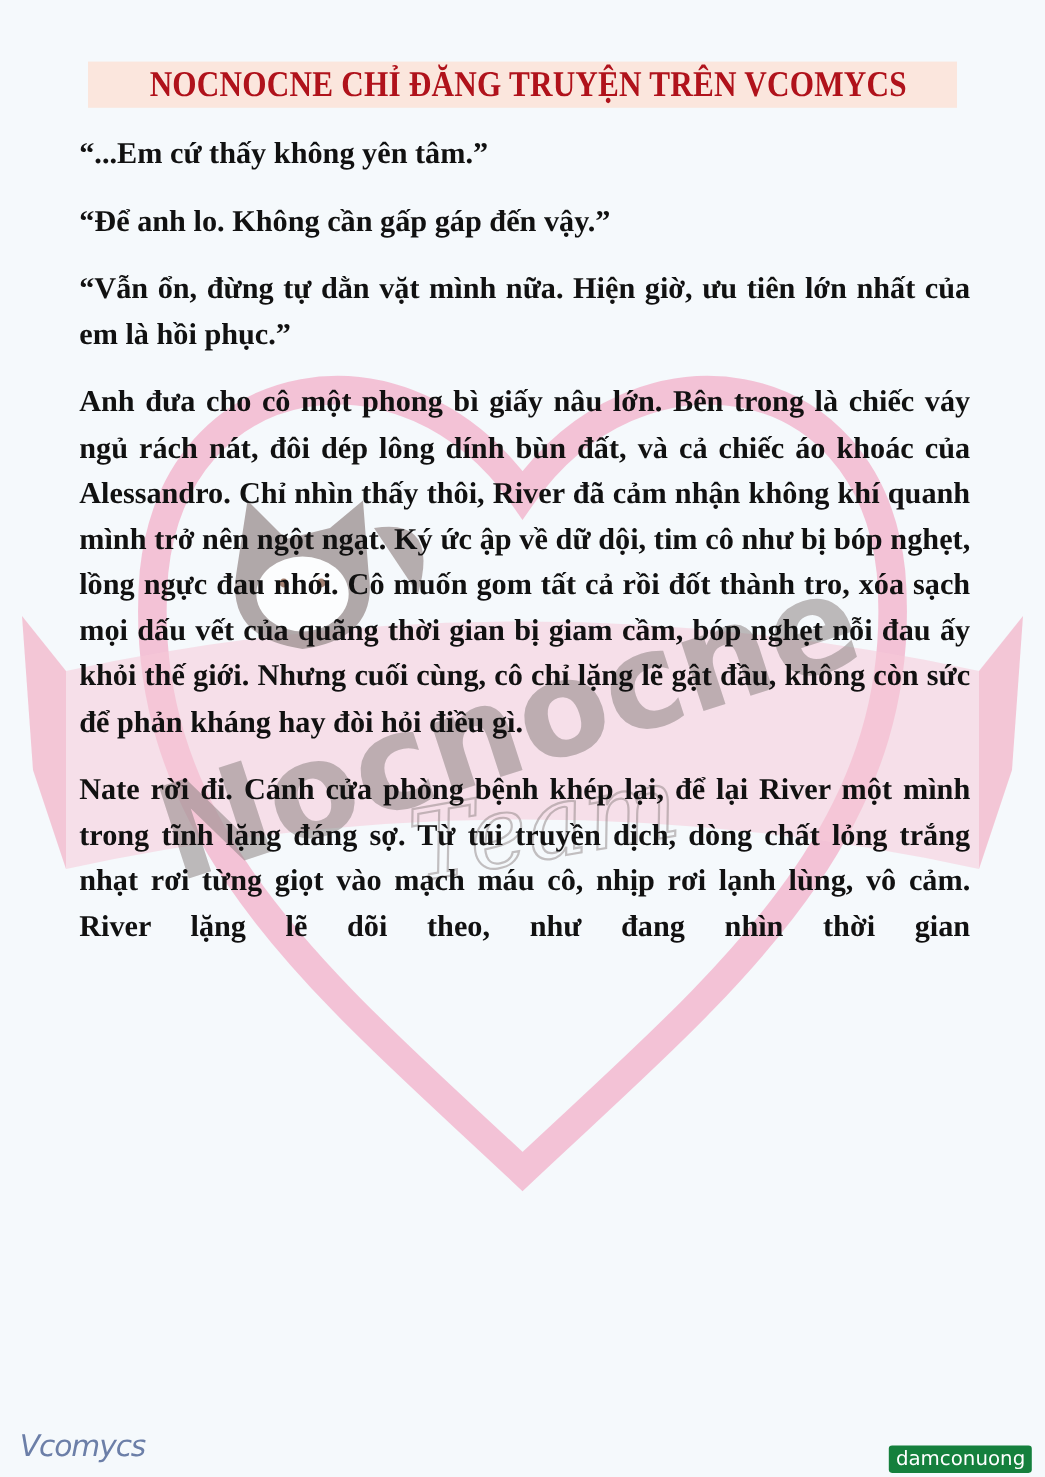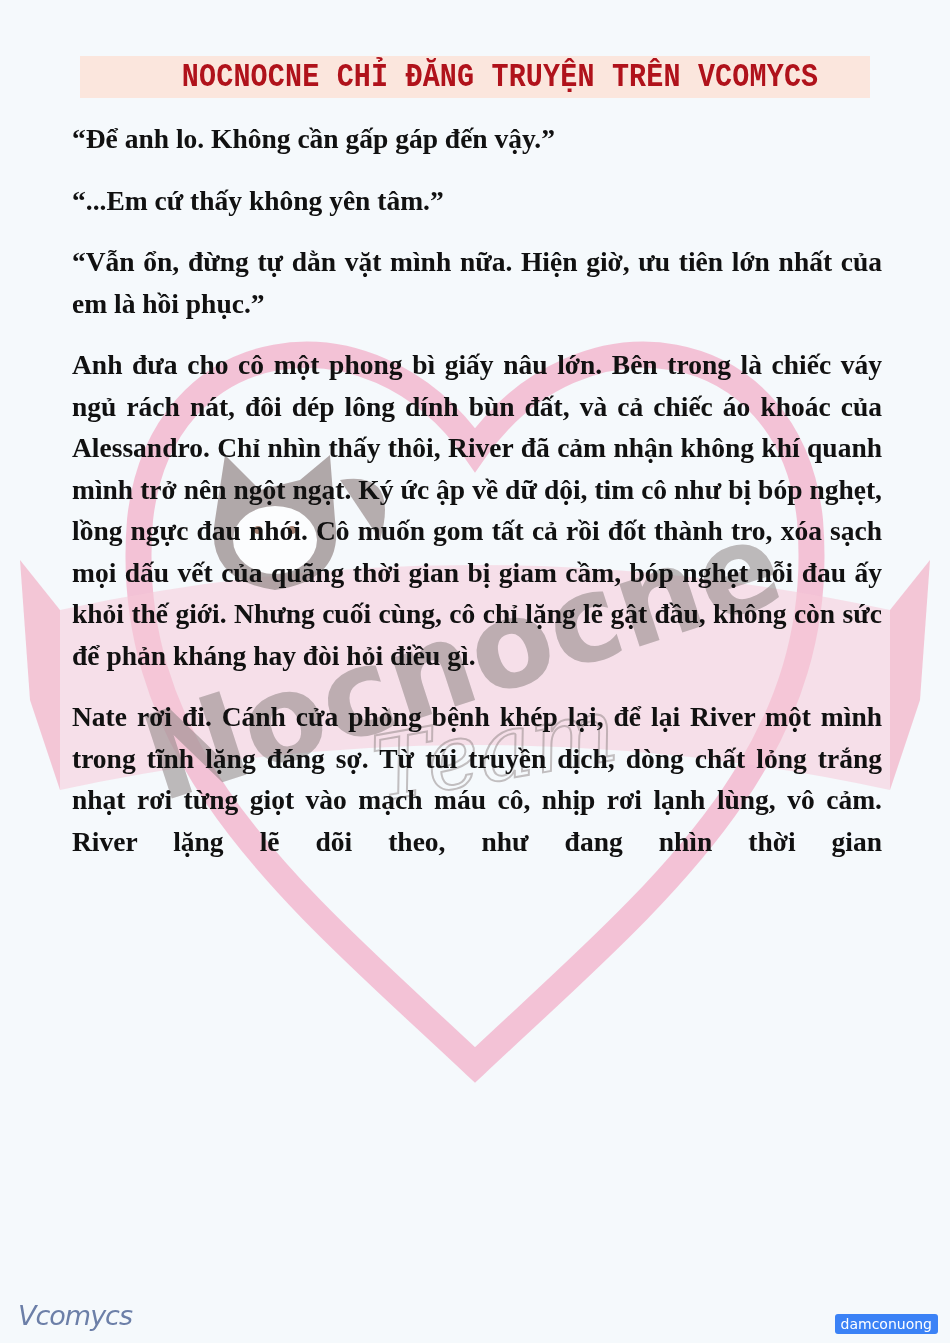--- a/index.html
+++ b/index.html
@@ -6,41 +6,41 @@
   body {
     width: 950px; height: 1343px;
     background: #f5f9fc;
     position: relative; overflow: hidden;
     font-family: "Liberation Serif", "DejaVu Serif", serif;
   }
   .watermark { position: absolute; left: 0; top: 0; width: 950px; height: 1343px; pointer-events: none; }
   .title-bar {
     position: absolute; left: 80px; top: 56px; width: 790px; height: 42px;
     background: #fbe6dd;
-    display: flex; align-items: center; justify-content: flex-end; font-family: Liberation Mono, monospace;
+    display: flex; align-items: center; justify-content: flex-start;
   }
   .title-text {
     color: #b0121b; font-weight: bold; font-size: 33px; letter-spacing: 0.2px;
     white-space: nowrap; transform: scaleX(0.86); transform-origin: center;
   }
   .content {
     position: absolute; left: 72px; top: 118px; width: 810px;
     color: #111; font-size: 27.5px; line-height: 41.5px; font-weight: bold;
   }
   .para { margin: 0 0 20px 0; text-align: justify; }
   .para.last { text-align-last: justify; }
   .footer-logo {
     position: absolute; left: 18px; top: 1300px;
     font-family: "DejaVu Sans", sans-serif; font-style: italic; font-weight: normal;
     font-size: 27px; color: #6c7fa8; letter-spacing: -1px;
   }
   .footer-tag {
     position: absolute; right: 12px; top: 1314px;
-    background: #3b82f6; color: #fff;
-    font-family: "DejaVu Sans", sans-serif; font-size: 14px;
+    background: #15803d; color: #fff;
+    font-family: "DejaVu Sans", sans-serif; font-size: 18px;
     padding: 2px 6px; border-radius: 3px;
   }
 </style>
 </head>
 <body>
 
 <svg class="watermark" viewBox="0 0 950 1343" xmlns="http://www.w3.org/2000/svg">
   <path d="M475 1065 C 300 900, 120 760, 140 520 C 160 330, 370 300, 475 450 C 580 300, 790 330, 810 520 C 830 760, 650 900, 475 1065 Z" fill="none" stroke="#f2b9cf" stroke-width="26" opacity="0.85"></path>
   <path d="M60 610 Q 475 520 890 610 L 890 790 Q 475 700 60 790 Z" fill="#f6cbd8" opacity="0.55"></path>
   <path d="M60 610 L 20 560 L 30 700 L 60 790 Z" fill="#f2b0c6" opacity="0.7"></path>
@@ -54,21 +54,21 @@
   </g>
   <text x="475" y="700" text-anchor="middle" font-family="DejaVu Sans, sans-serif" font-weight="bold" font-size="120" fill="#8f8585" opacity="0.55" transform="rotate(-18 475 700)">Nocnocne</text>
   <text x="500" y="780" text-anchor="middle" font-family="DejaVu Serif, serif" font-style="italic" font-size="90" fill="none" stroke="#8f8585" stroke-width="2" opacity="0.5" transform="rotate(-10 500 780)">Team</text>
 </svg>
 
 <div class="title-bar">
   <span class="title-text">NOCNOCNE CHỈ ĐĂNG TRUYỆN TRÊN VCOMYCS</span>
 </div>
 
 <div class="content">
+  <p class="para">“...Em cứ thấy không yên tâm.”</p>
   <p class="para">“Để anh lo. Không cần gấp gáp đến vậy.”</p>
-  <p class="para">“...Em cứ thấy không yên tâm.”</p>
   <p class="para">“Vẫn ổn, đừng tự dằn vặt mình nữa. Hiện giờ, ưu tiên lớn nhất của em là hồi phục.”</p>
   <p class="para">Anh đưa cho cô một phong bì giấy nâu lớn. Bên trong là chiếc váy ngủ rách nát, đôi dép lông dính bùn đất, và cả chiếc áo khoác của Alessandro. Chỉ nhìn thấy thôi, River đã cảm nhận không khí quanh mình trở nên ngột ngạt. Ký ức ập về dữ dội, tim cô như bị bóp nghẹt, lồng ngực đau nhói. Cô muốn gom tất cả rồi đốt thành tro, xóa sạch mọi dấu vết của quãng thời gian bị giam cầm, bóp nghẹt nỗi đau ấy khỏi thế giới. Nhưng cuối cùng, cô chỉ lặng lẽ gật đầu, không còn sức để phản kháng hay đòi hỏi điều gì.</p>
   <p class="para last">Nate rời đi. Cánh cửa phòng bệnh khép lại, để lại River một mình trong tĩnh lặng đáng sợ. Từ túi truyền dịch, dòng chất lỏng trắng nhạt rơi từng giọt vào mạch máu cô, nhịp rơi lạnh lùng, vô cảm. River lặng lẽ dõi theo, như đang nhìn thời gian</p>
 </div>
 
 <div class="footer-logo">Vcomycs</div>
 <div class="footer-tag">damconuong</div>
 
 </body></html>

